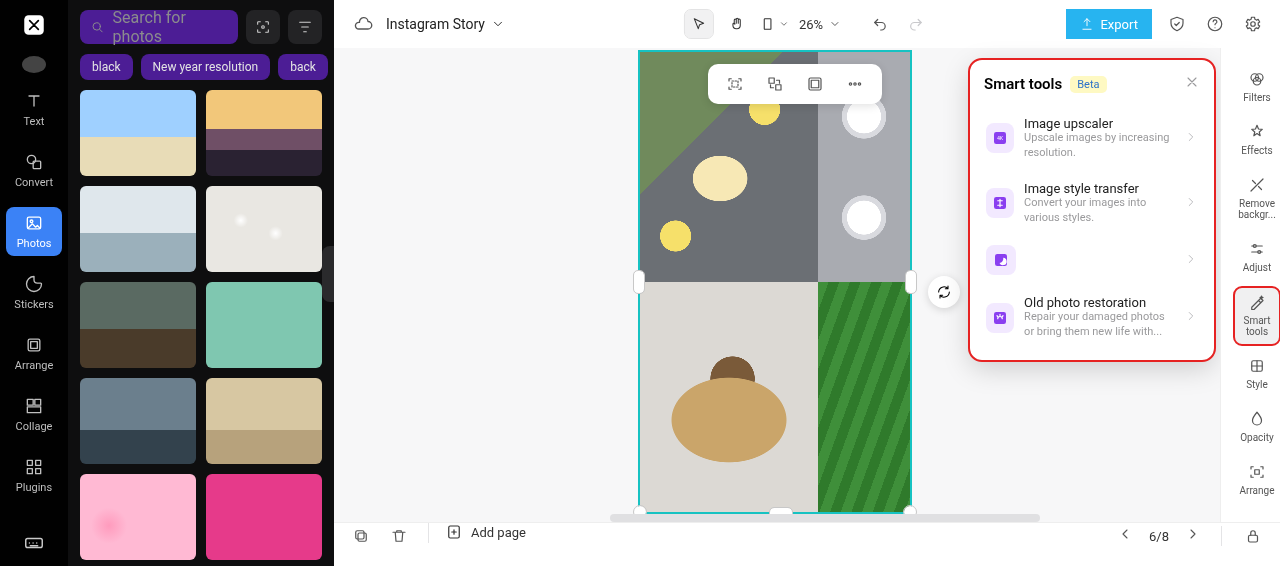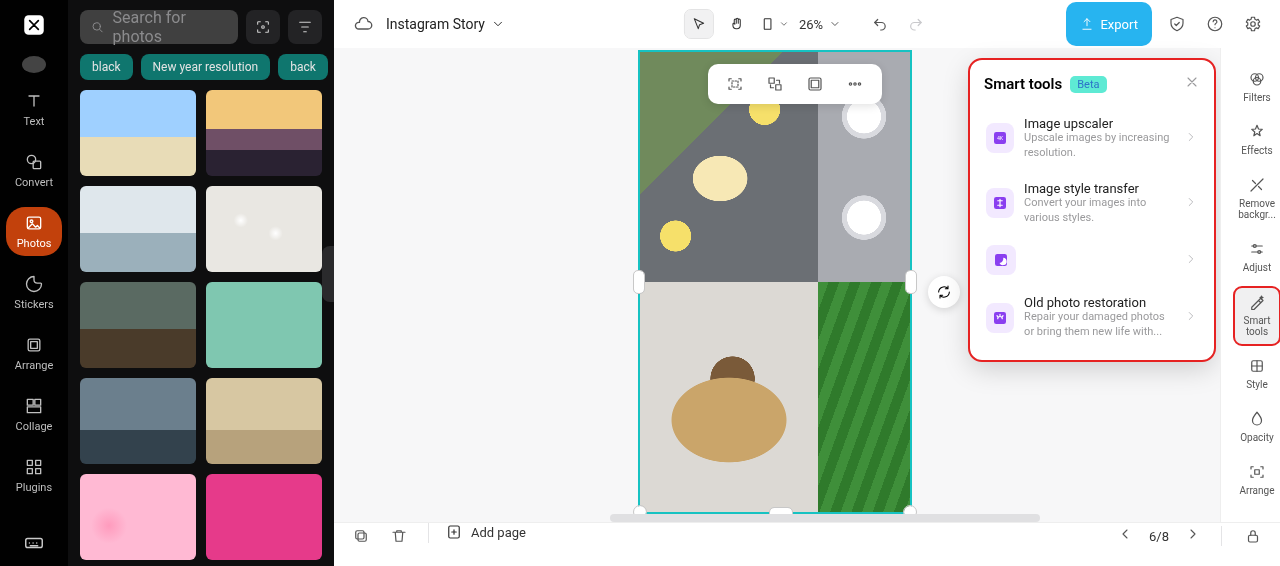--- a/index.html
+++ b/index.html
@@ -11,38 +11,38 @@
     background:#010101; color:#c9c9c9;
     display:flex; flex-direction:column; align-items:center;
     padding-top:12px; gap:12px;
   }
   .rail .logo { width:28px; height:28px; display:flex; align-items:center; justify-content:center;}
   .rail .logo svg{display:block;}
   .rail .avatar { width:24px;height:24px;border-radius:50%;background:#444; margin-top:6px;}
   .rail-item { width:56px; text-align:center; font-size:11px; color:#bfbfbf; cursor:pointer;
                padding:6px 0 6px; border-radius:8px;}
   .rail-item .ic{display:block; margin:0 auto 4px;}
-  .rail-item.active{background:#c2410c; color:#fff;border-radius:19px;}
+  .rail-item.active{background:#3b82f6; color:#fff;}
   .rail-spacer{flex:1;}
   .rail-bottom{width:56px; text-align:center; padding:8px 0;}
 
   
   .left-panel{
     position:absolute; left:68px; top:0; width:266px; height:566px;
     background:#0e0e0f;
   }
   .search-row{display:flex; gap:8px; padding:10px 12px; align-items:center;}
   .search{
-    flex:1; height:34px; background:#404040; border-radius:8px;
+    flex:1; height:34px; background:#4c1d95; border-radius:8px;
     display:flex; align-items:center; gap:8px; padding:0 10px; color:#8b8b8d;
   }
   .sq-btn{ width:34px; height:34px; background:#232325; border-radius:8px;
            display:flex; align-items:center; justify-content:center; color:#cfcfcf; cursor:pointer;}
   .chips{display:flex; gap:8px; padding:0 12px 10px; overflow:hidden;}
-  .chip{background:#0f766e; color:#e3e3e3; font-size:12px; padding:6px 12px; border-radius:8px; white-space:nowrap; cursor:pointer;}
+  .chip{background:#4c1d95; color:#e3e3e3; font-size:12px; padding:6px 12px; border-radius:8px; white-space:nowrap; cursor:pointer;}
   .photo-grid{display:grid; grid-template-columns:1fr 1fr; gap:10px; padding:0 12px; }
   .ph{width:100%; height:86px; border-radius:6px; cursor:pointer;}
   .left-edge{position:absolute; right:-2px; top:246px; width:14px; height:56px;
              background:#2a2a2c; border-radius:8px 0 0 8px;}
 
   
   .topbar{
     position:absolute; left:334px; top:0; right:0; height:48px;
     display:flex; align-items:center; padding:0 14px 0 16px; gap:14px;
     background:#fff; color:#333;
@@ -50,21 +50,21 @@
   .tb-left{display:flex; align-items:center; gap:10px;}
   .proj-name{font-size:14px; color:#222; cursor:pointer; display:flex; align-items:center; gap:6px;}
   .tb-center{position:absolute; left:50%; top:0; height:48px; transform:translateX(-50%);
              display:flex; align-items:center; gap:10px;}
   .tb-btn{width:28px;height:28px; display:flex;align-items:center;justify-content:center;
           border-radius:6px; cursor:pointer;}
   .tb-btn.soft{background:#f1f1f2;}
   .tb-btn.active{outline:1px solid #e3e3e4;}
   .zoom{font-size:13px; color:#333; display:flex; align-items:center; gap:6px; cursor:pointer;}
   .tb-right{margin-left:auto; display:flex; align-items:center; gap:12px;}
-  .export-btn{background:#27b4f0; color:#fff; height:44px; padding:8px 14px; border-radius:10px;
+  .export-btn{background:#27b4f0; color:#fff; height:30px; padding:8px 14px; border-radius:0;
               display:flex; align-items:center; gap:6px; font-size:13px; cursor:pointer;}
   .icon-btn{width:26px;height:26px; display:flex;align-items:center;justify-content:center;
             color:#555; cursor:pointer;}
 
   
   .canvas-area{position:absolute; left:334px; top:48px; right:60px; bottom:44px;
                background:#f7f7f8; overflow:hidden;}
   .page{
     position:absolute; left:306px; top:4px; width:270px; height:460px;
     background:#fff; outline:2px solid #16c2c2;
@@ -123,21 +123,21 @@
   .rr-item.active{background:#f0f0f1; outline:2px solid #e62222; outline-offset:-1px;}
 
   
   .popover{
     position:absolute; right:66px; top:60px; width:244px;
     background:#fff; border-radius:12px; box-shadow:0 8px 28px rgba(0,0,0,.18);
     padding:14px 14px 10px; outline:2px solid #e62222;
   }
   .pop-h{display:flex; align-items:center; gap:8px; margin-bottom:12px;}
   .pop-h .title{font-weight:600; font-size:15px;}
-  .beta{background:#5eead4; color:#2d72c9; font-size:11px; padding:2px 7px; border-radius:5px;}
+  .beta{background:#fef9c3; color:#2d72c9; font-size:11px; padding:2px 7px; border-radius:5px;}
   .pop-close{margin-left:auto; color:#9a9a9c; cursor:pointer;}
   .tool{display:flex; align-items:center; gap:10px; padding:10px 2px; cursor:pointer;}
   .t-ic{width:30px;height:30px;border-radius:8px; background:#f2e9ff;
         display:flex;align-items:center;justify-content:center;}
   .t-ic svg{display:block;}
   .t-txt .t-title{font-size:13px; color:#222;}
   .t-txt .t-desc{font-size:11px; color:#9a9a9c; line-height:1.35; max-width:160px;}
   .t-arrow{margin-left:auto; color:#b6b6b9;}
 
   

